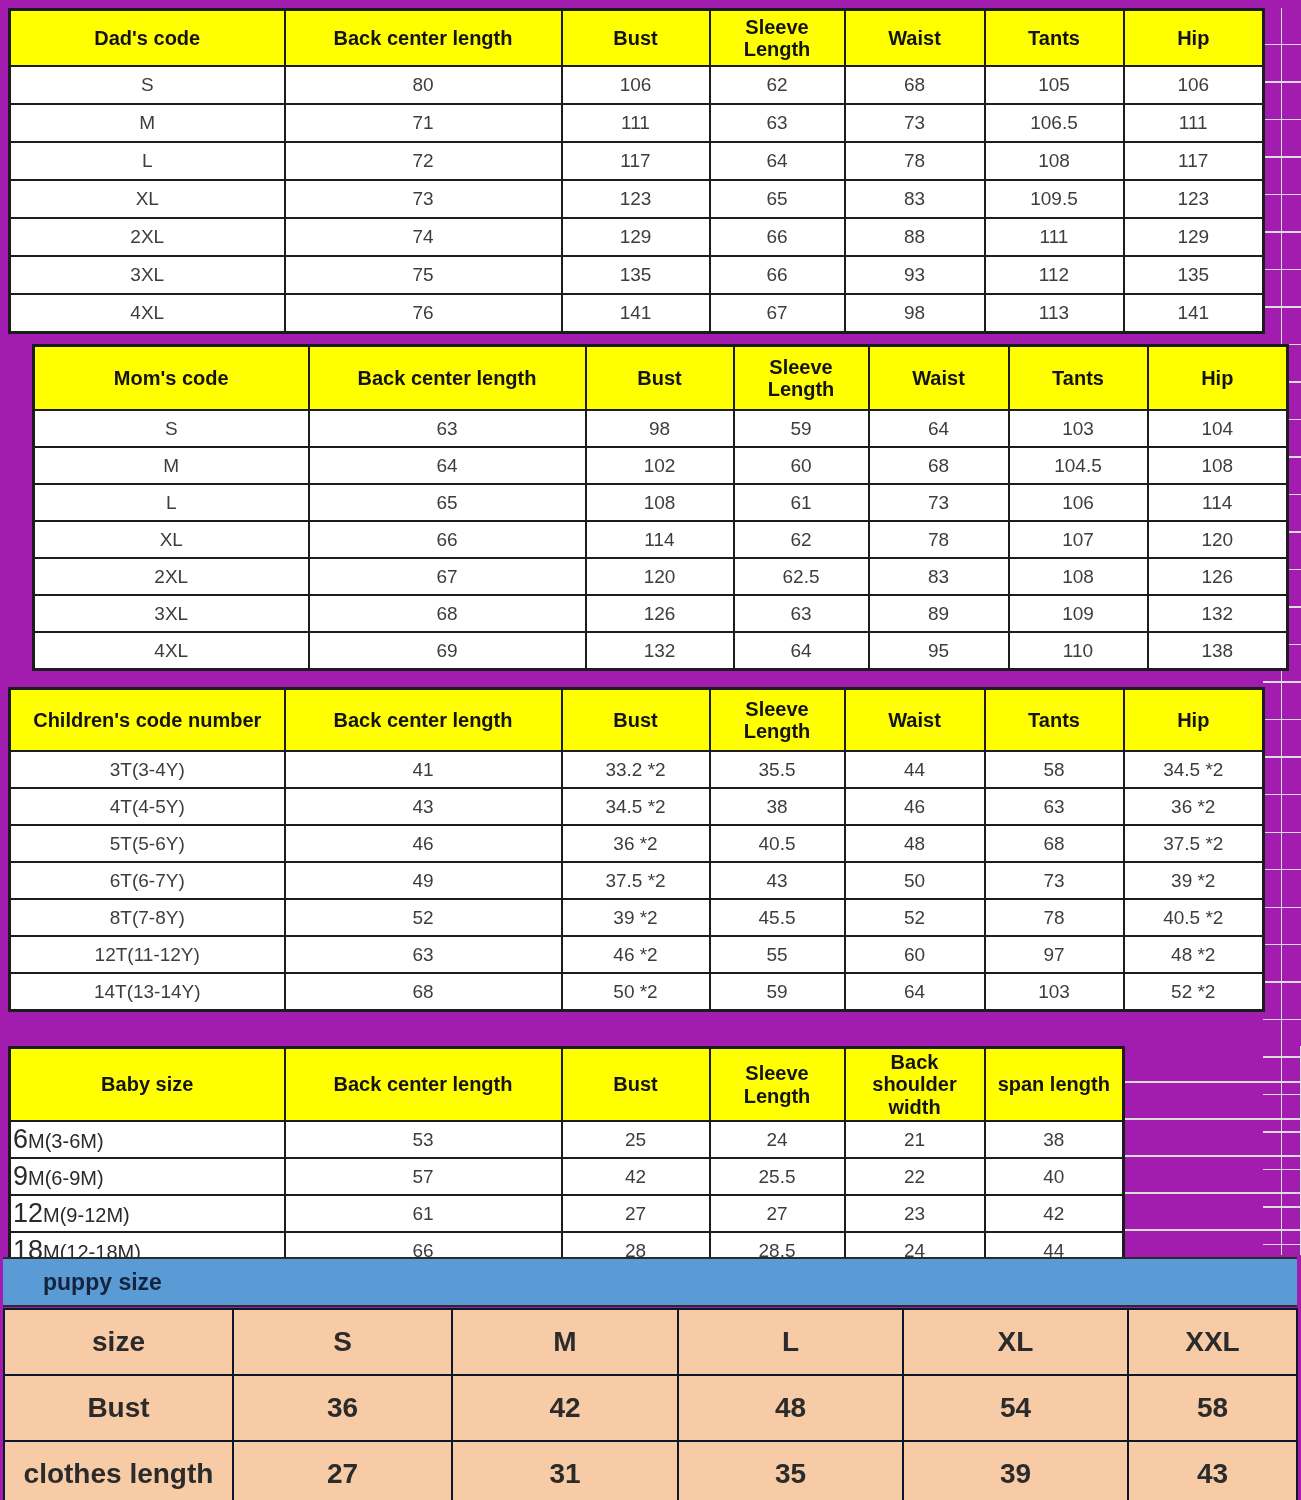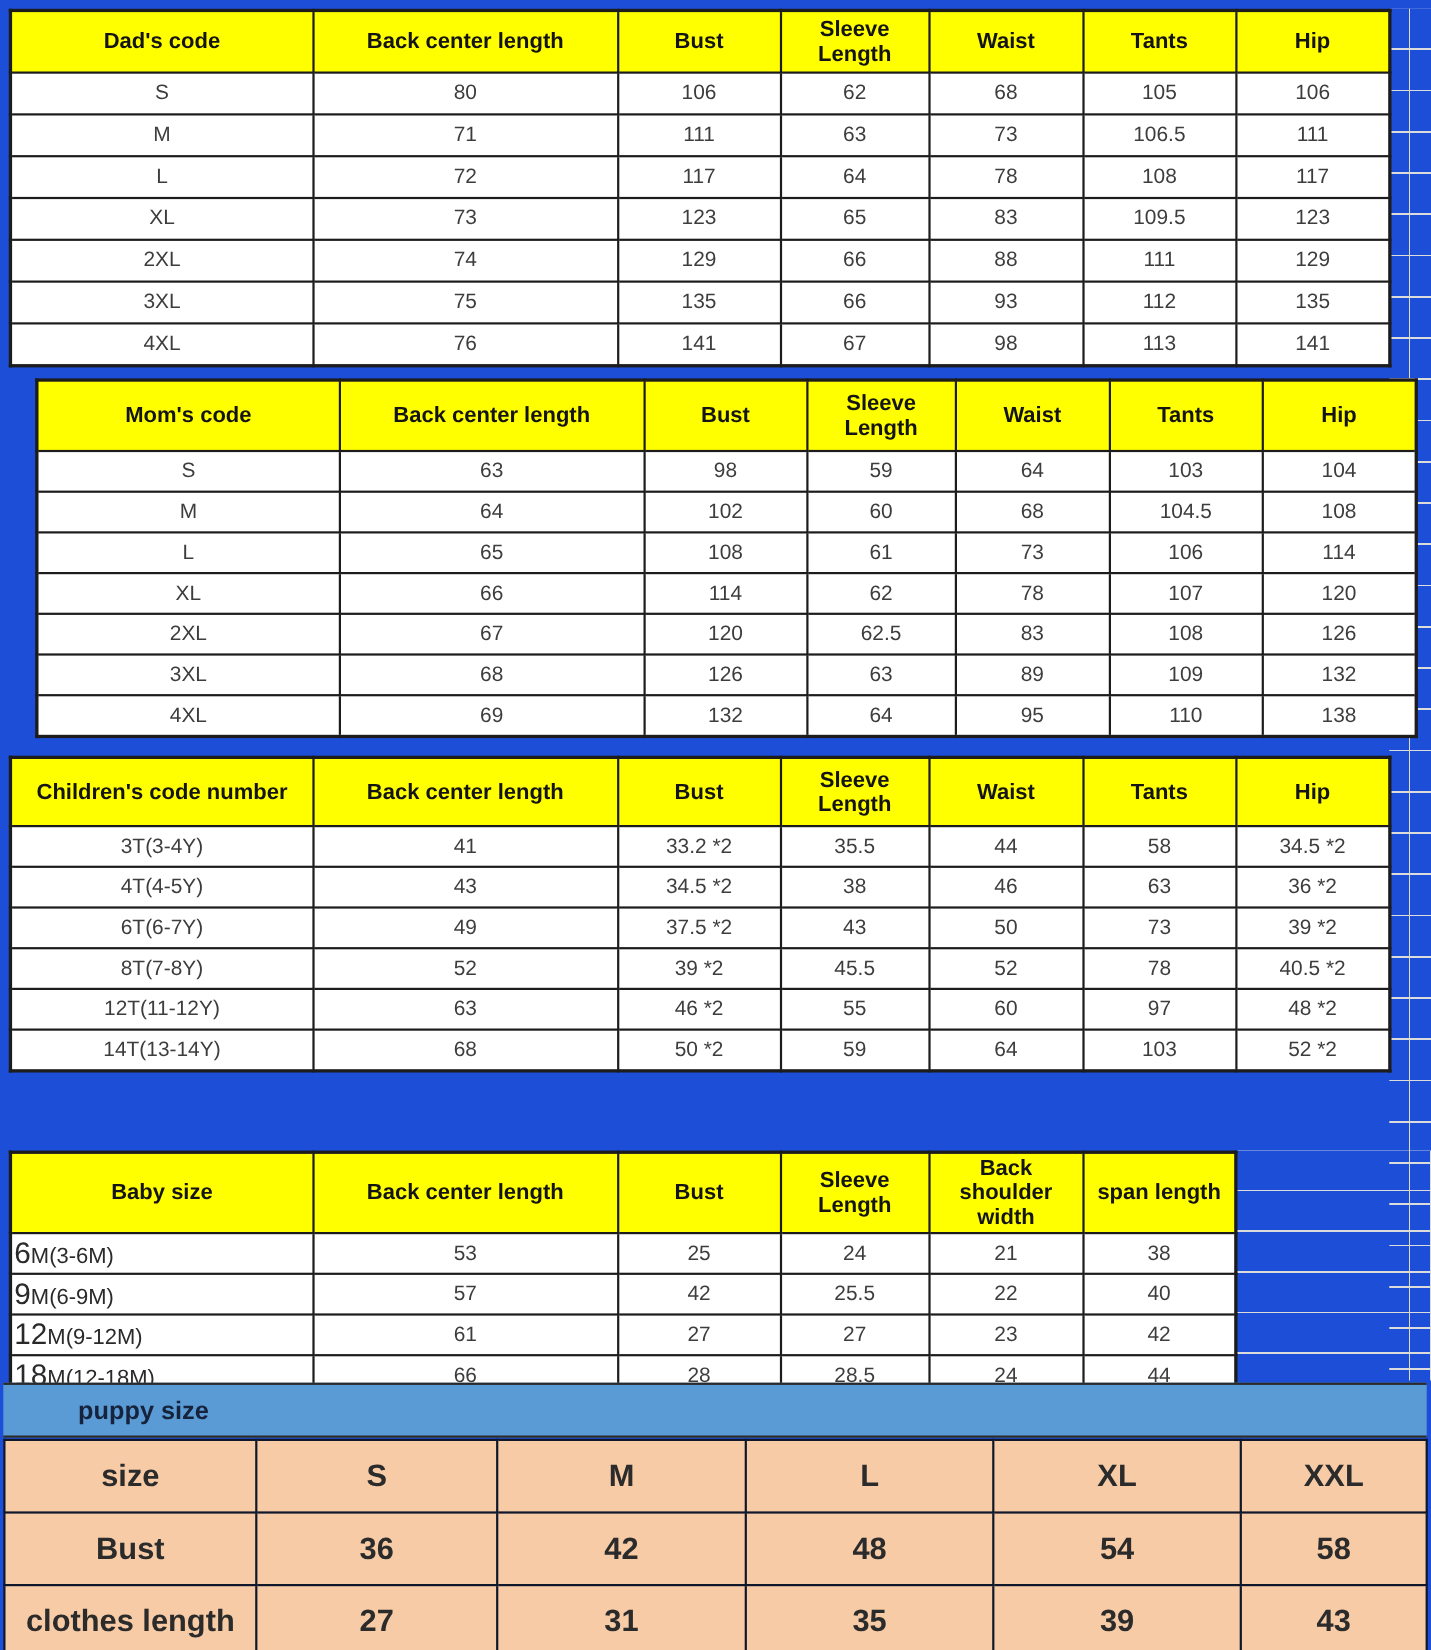--- a/index.html
+++ b/index.html
@@ -1,16 +1,16 @@
 <!DOCTYPE html>
 <html><head>
 <meta charset="utf-8">
 <style>
   html,body{margin:0;padding:0;background:#ffffff;font-family:"Liberation Sans", sans-serif;}
-  .screen{position:relative;width:1301px;height:1500px;background:#1d4ed8;overflow:hidden;}
+  .screen{position:relative;width:1301px;height:1500px;background:#a21caf;overflow:hidden;}
 
   table{border-collapse:collapse;table-layout:fixed;}
   .size-table{position:absolute;left:8px;border:3px solid #1c1c1c;}
   .size-table th{background:#FFFF00;color:#141414;font-size:20px;font-weight:600;border:2px solid #1c1c1c;line-height:1.12;padding:2px;}
   .size-table td{background:#ffffff;color:#3d3d3d;font-size:19px;border:2px solid #1c1c1c;text-align:center;padding:0 2px;}
 
   .t-dad{top:8px;}      .t-dad th{height:50px;}      .t-dad td{height:36px;}
   .t-mom{top:344px;margin-left:24px;}    .t-mom th{height:58px;}      .t-mom td{height:35px;}
   .t-children{top:687px;} .t-children th{height:56px;} .t-children td{height:35px;}
   .t-baby{top:1046px;}  .t-baby th{height:56px;}     .t-baby td{height:35px;}
@@ -20,21 +20,21 @@
   .red{color:#E2353B;}
   .hip{color:#2e2e2e;}
 
   .baby-label{text-align:left !important;padding-left:2px !important;color:#2a2a2a !important;margin-left:24px;}
   .baby-prefix{font-size:27px;}
   .baby-rest{font-size:20px;}
 
   .puppy-bar{position:absolute;left:3px;top:1257px;width:1294px;height:50px;background:#5B9BD5;
              border-top:2px solid #2a2a2a;border-bottom:2px solid #2a2a2a;box-sizing:border-box;
              display:flex;align-items:center;}
-  .puppy-bar span{padding-left:68px;font-size:23px;font-weight:600;color:#16233d;}
+  .puppy-bar span{padding-left:40px;font-size:23px;font-weight:600;color:#16233d;}
 
   .t-puppy{position:absolute;left:3px;top:1308px;}
   .t-puppy td{background:#F6CBA6;border:2px solid #0f172a;height:62px;text-align:center;
               font-size:28px;font-weight:700;color:#2b2b2b;margin-top:44px;}
 
   
   .gutter-right{position:absolute;left:1263px;top:8px;width:38px;height:1247px;
     background-image:
       linear-gradient(to right, transparent 0 18px, #dcdcdc 18px 19px, transparent 19px),
       repeating-linear-gradient(to bottom, transparent 0 36px, #dcdcdc 36px 37.5px);}
@@ -260,20 +260,29 @@
         <tr>
           <td class="blue">4T(4-5Y)</td>
           <td class="blue">43</td>
           <td class="blue">34.5 *2</td>
           <td class="blue">38</td>
           <td class="blue">46</td>
           <td class="blue">63</td>
           <td class="hip">36 *2</td>
         </tr>
         <tr>
+          <td class="blue">5T(5-6Y)</td>
+          <td class="blue">46</td>
+          <td class="blue">36 *2</td>
+          <td class="blue">40.5</td>
+          <td class="blue">48</td>
+          <td class="blue">68</td>
+          <td class="hip">37.5 *2</td>
+        </tr>
+        <tr>
           <td class="blue">6T(6-7Y)</td>
           <td class="blue">49</td>
           <td class="blue">37.5 *2</td>
           <td class="blue">43</td>
           <td class="blue">50</td>
           <td class="blue">73</td>
           <td class="hip">39 *2</td>
         </tr>
         <tr>
           <td class="navy">8T(7-8Y)</td>

